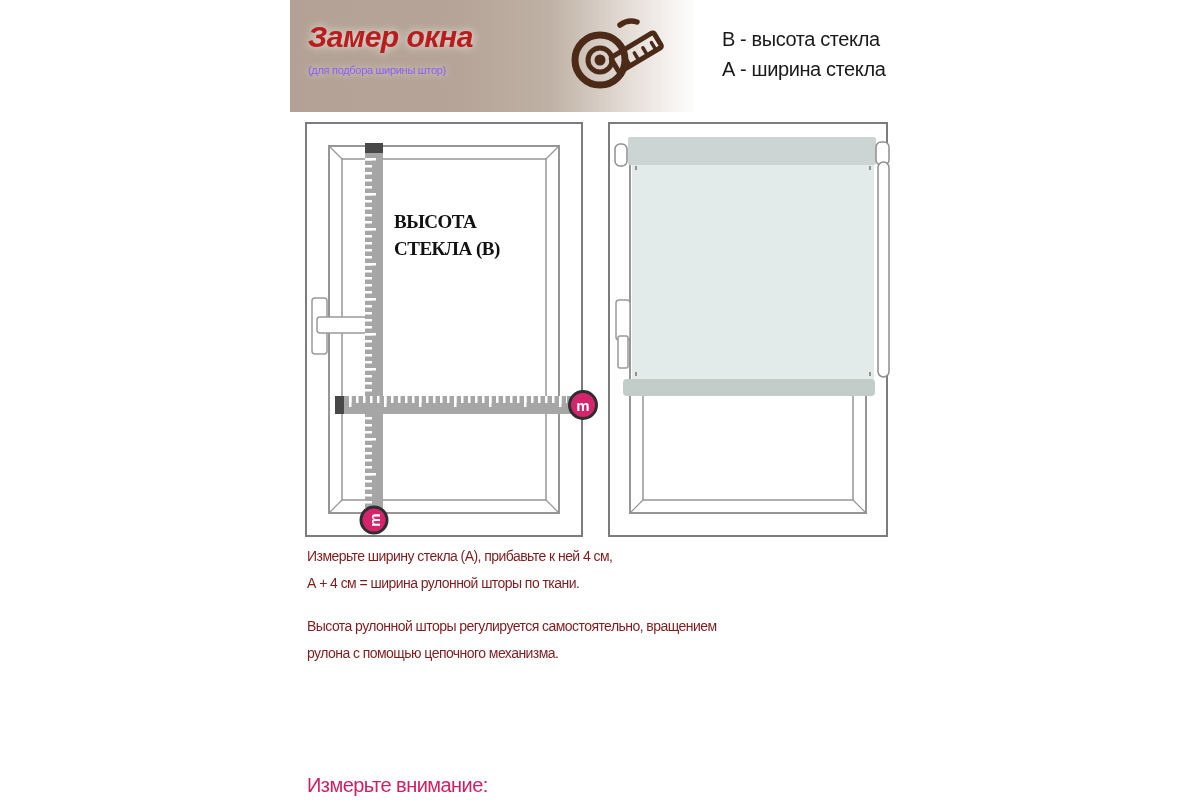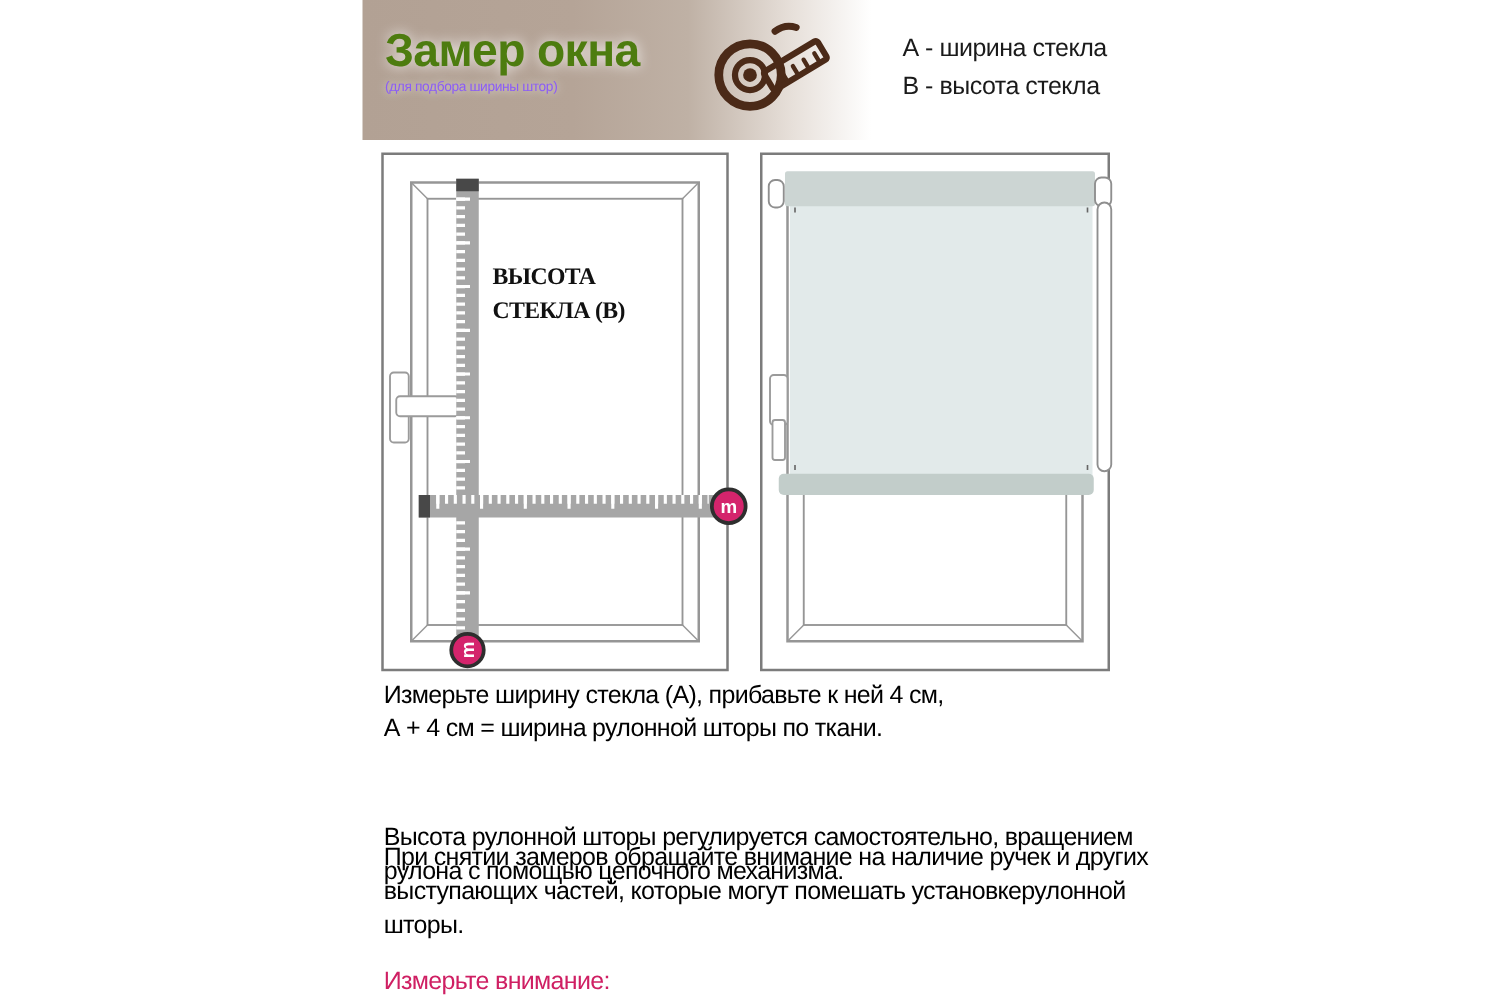--- a/index.html
+++ b/index.html
@@ -2,41 +2,41 @@
 <html><head>
 <meta charset="utf-8">
 <style>
   html,body{margin:0;padding:0;background:#ffffff;}
   body{font-family:"Liberation Sans",sans-serif;color:#111;}
   .page{position:relative;width:1200px;height:800px;background:#fff;overflow:hidden;}
 
   
   .banner{position:absolute;left:290px;top:0;width:420px;height:112px;
     background:linear-gradient(90deg,#b2a194 0%,#b5a497 40%,#bfb1a5 62%,#e7e0da 82%,#ffffff 97%);}
-  .banner-title{position:absolute;left:308px;top:20px;font-size:37px;font-weight:bold;
-    color:#4d7c0f;letter-spacing:-0.5px;text-shadow:0 0 10px rgba(255,255,255,.85);}
+  .banner-title{position:absolute;left:308px;top:20px;font-size:30px;font-weight:bold;
+    color:#b91c1c;letter-spacing:-0.5px;text-shadow:0 0 10px rgba(255,255,255,.85);font-style:italic;}
   .banner-sub{position:absolute;left:308px;top:64px;font-size:11px;color:#8b5cf6;
     letter-spacing:-0.3px;text-shadow:0 0 8px rgba(255,255,255,.8);}
   .tape-icon{position:absolute;left:563px;top:12px;}
 
   .legend{position:absolute;left:722px;top:24px;font-size:20px;letter-spacing:-0.4px;
     line-height:30px;color:#1a1a1a;}
 
   
   .winsvg{position:absolute;overflow:visible;}
   .lbl{position:absolute;font-weight:bold;font-size:19px;line-height:27px;
     letter-spacing:-0.5px;color:#111;white-space:pre-line;}
   .lbl-height{left:394px;top:208px;font-family:Liberation Serif, serif;}
   .lbl-width{left:394px;top:420px;}
 
   
-  .para{position:absolute;left:307px;width:660px;font-size:20px;line-height:27px;
-    letter-spacing:-0.55px;color:#000000;white-space:pre-line;}
+  .para{position:absolute;left:307px;width:660px;font-size:14px;line-height:27px;
+    letter-spacing:-0.55px;color:#7f1d1d;white-space:pre-line;}
   .p1{top:543px;}
-  .p2{top:613px;margin-top:44px;}
+  .p2{top:613px;}
   .p3{top:673px;}
   .notice{position:absolute;left:307px;top:745px;width:660px;font-size:20px;line-height:27px;
     letter-spacing:-0.55px;color:#cf1f63;white-space:pre-line;}
 </style>
 </head>
 <body>
 
 <div class="page">
 
   <div class="banner"></div>
@@ -53,22 +53,22 @@
         <rect x="50" y="33" width="50" height="17" rx="2" stroke-width="5"></rect>
         <line x1="63" y1="49" x2="63" y2="41" stroke-width="3.5"></line>
         <line x1="73" y1="49" x2="73" y2="41" stroke-width="3.5"></line>
         <line x1="83" y1="49" x2="83" y2="41" stroke-width="3.5"></line>
         <line x1="93" y1="49" x2="93" y2="41" stroke-width="3.5"></line>
       </g>
     </g>
   </svg>
 
   <div class="legend">
+    <div>В - высота стекла</div>
     <div>А - ширина стекла</div>
-    <div>В - высота стекла</div>
   </div>
 
   <svg class="winsvg" style="left:305px;top:122px;" width="278" height="415" viewBox="0 0 278 415">
 
     <rect x="1" y="1" width="276" height="413" fill="#fff" stroke="#7c7c7c" stroke-width="2"></rect>
 
     <g fill="#fff" stroke="#969696">
       <rect x="24" y="24" width="230" height="367" stroke-width="2"></rect>
       <rect x="37" y="37" width="204" height="341" stroke-width="1.5"></rect>
       <line x1="24" y1="24" x2="37" y2="37" stroke-width="1.2"></line>
@@ -136,21 +136,19 @@
     <rect x="7" y="22" width="12" height="22" rx="5" fill="#fff" stroke="#8f8f8f" stroke-width="1.5"></rect>
     <rect x="268" y="20" width="13" height="23" rx="5" fill="#fff" stroke="#8f8f8f" stroke-width="1.5"></rect>
     <rect x="270" y="40" width="11" height="215" rx="5.5" fill="#fff" stroke="#8f8f8f" stroke-width="1.5"></rect>
     <rect x="15" y="257" width="252" height="17" rx="4" fill="#c2cdca"></rect>
   </svg>
 
   <div class="para p1">Измерьте ширину стекла (А), прибавьте к ней 4 см,
 А + 4 см = ширина рулонной шторы по ткани.</div>
   <div class="para p2">Высота рулонной шторы регулируется самостоятельно, вращением
 рулона с помощью цепочного механизма.</div>
-  <div class="para p3">При снятии замеров обращайте внимание на наличие ручек и других
-выступающих частей, которые могут помешать установкерулонной шторы.</div>
 
   <div class="notice">
     <div>Измерьте внимание:</div>
     
   </div>
 
 </div>
 
 </body></html>

